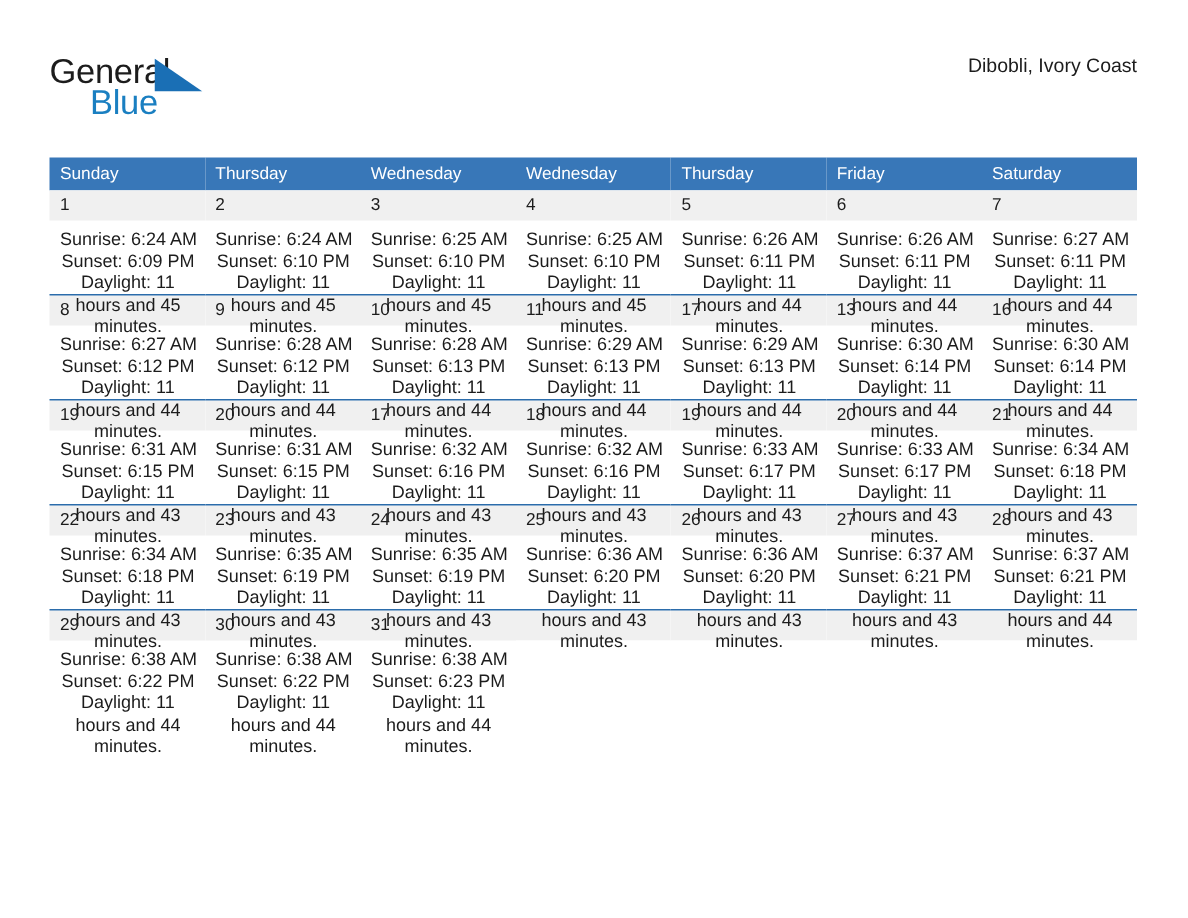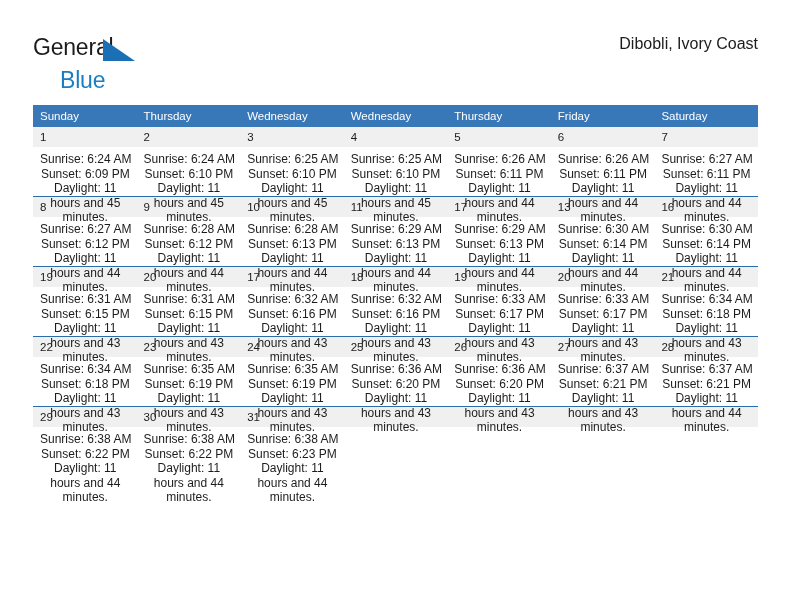--- a/index.html
+++ b/index.html
@@ -43,21 +43,21 @@
     top: 0;
     font-size: 23px;
     letter-spacing: -0.2px;
     color: #1c1c1c;
     line-height: 26px;
     font-family: "Liberation Sans", sans-serif;
   }
   .logo-blue {
     position: absolute;
     left: 27px;
-    top: 33px;
+    top: 21px;
     font-size: 23px;
     letter-spacing: -0.2px;
     color: #1a7fc1;
     line-height: 26px;
     font-family: "Liberation Sans", sans-serif;
   }
   .logo-mark {
     position: absolute;
     left: 70px;
     top: 5px;
@@ -72,21 +72,21 @@
     text-align: right;
   }
   .cal-title {
     font-size: 28px;
     color: #1c1c1c;
     line-height: 34px;
     white-space: nowrap;
   }
   .cal-subtitle {
     margin-top: 7px;
-    font-size: 16px;
+    font-size: 13px;
     color: #1c1c1c;
     line-height: 17px;
     white-space: nowrap;
   }
 
   
   .calendar {
     position: absolute;
     left: 33px;
     top: 105px;

